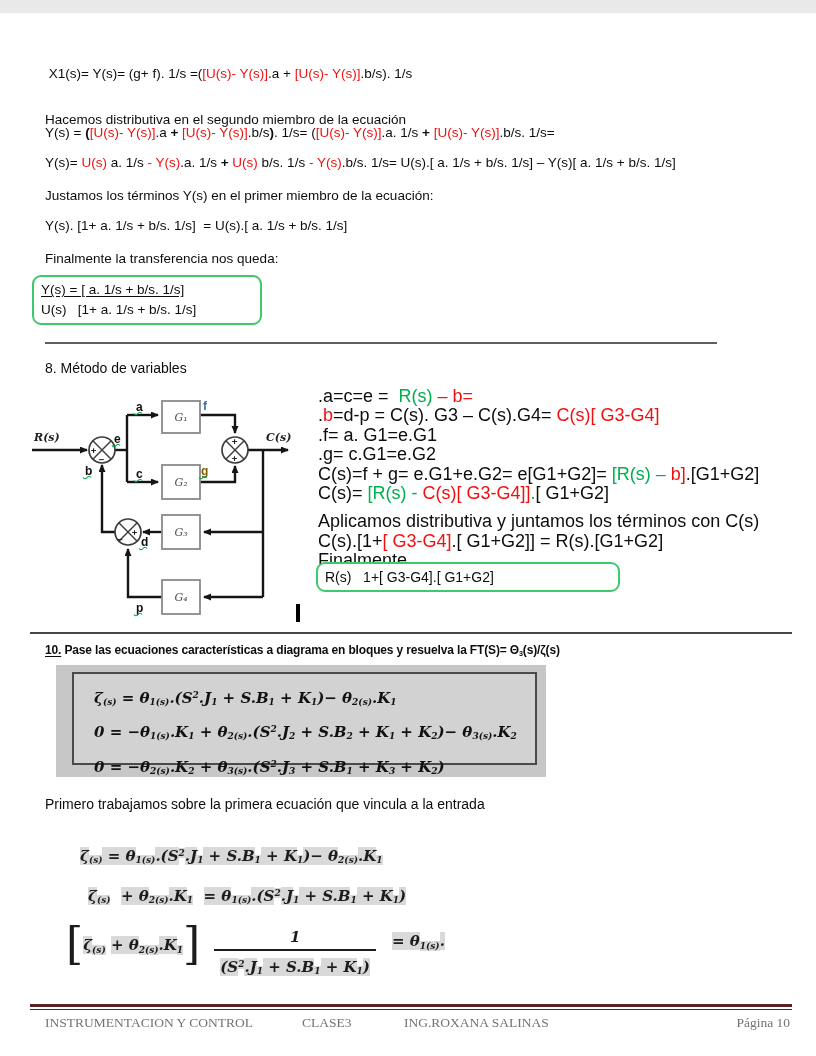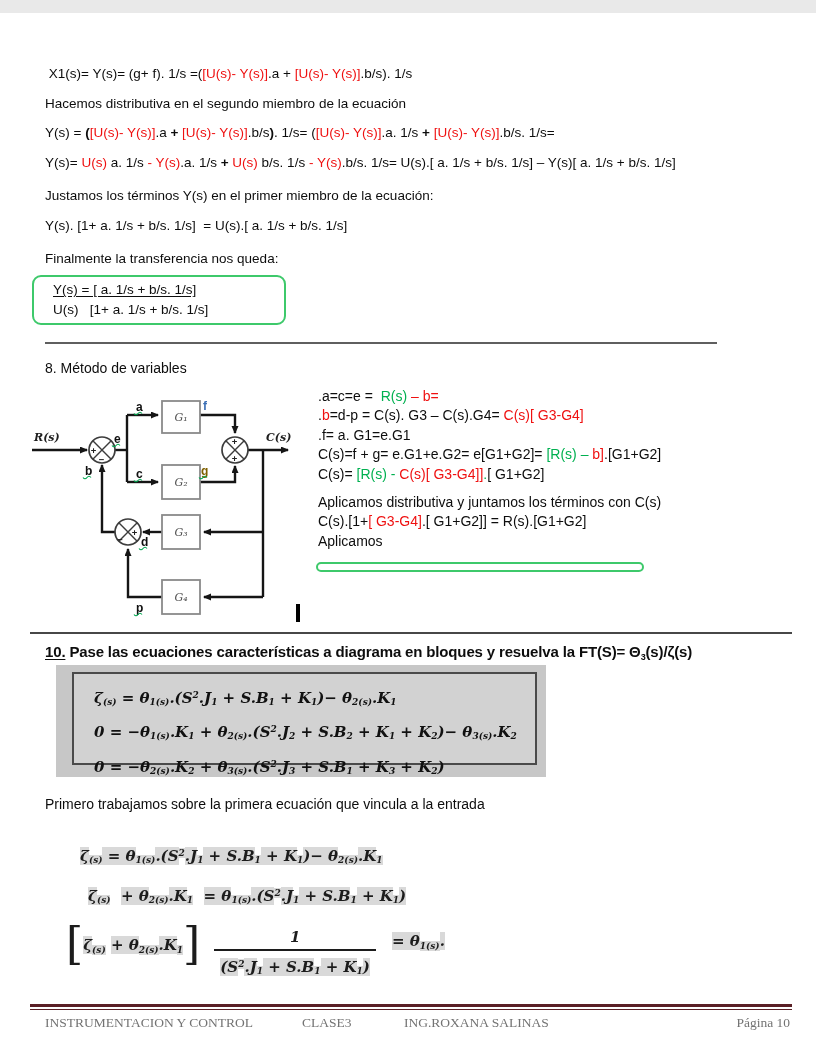--- a/index.html
+++ b/index.html
@@ -1,33 +1,33 @@
 <!DOCTYPE html>
 <html><head>
 <meta charset="utf-8">
 <style>
   html,body{margin:0;padding:0;background:#e9e9e9;}
   .page{position:relative;width:816px;height:1056px;background:#ffffff;margin:13px auto;
         font-family:"Liberation Sans",sans-serif;color:#0d0d0d;overflow:hidden;}
   
   .bl{position:absolute;left:45px;font-size:13.5px;line-height:17px;white-space:pre;}
   .rc{position:absolute;left:318px;top:374px;}
-  .rln{font-size:14px;line-height:19.4px;white-space:pre;}
+  .rln{font-size:18px;line-height:19.4px;white-space:pre;}
   .rsp{height:9px;}
   .h8{position:absolute;left:45px;top:347px;font-size:14px;white-space:pre;}
-  .h10{position:absolute;left:45px;top:630px;font-size:15px;font-weight:bold;
+  .h10{position:absolute;left:45px;top:630px;font-size:12px;font-weight:bold;
        letter-spacing:-0.15px;white-space:pre;text-align:center;}
   
   .r{color:#ef1111}.g{color:#00b050}.b{font-weight:700}
   .u{text-decoration:underline;text-underline-offset:2px;}
   .sub{font-size:0.6em;vertical-align:-0.32em;}
   .sup{font-size:0.6em;vertical-align:0.5em;}
   .hl{background:#d9d9d9;}
   
-  .gbox{position:absolute;border:2px solid #3ec96b;border-radius:9px;padding:3px 19px;background:#fff;}
+  .gbox{position:absolute;border:2px solid #3ec96b;border-radius:9px;padding:3px 7px;background:#fff;}
   .gln{font-size:13.5px;line-height:20px;white-space:pre;}
   .gln2{font-size:14px;line-height:20px;white-space:pre;}
   
   .div1{position:absolute;left:45px;top:329px;width:672px;border-top:2.5px solid #5f5f5f;}
   .div2{position:absolute;left:30px;top:619px;width:762px;border-top:2px solid #474747;}
   .cursor{position:absolute;left:296px;top:591px;width:4px;height:18px;background:#000;}
   .rule{position:absolute;left:30px;top:991px;width:762px;height:2px;
         border-top:3.5px solid #5a2026;border-bottom:1.8px solid #5a2026;}
   .ft{position:absolute;top:1002px;font-family:"Liberation Serif",serif;font-size:13.5px;color:#737373;white-space:pre;}
   
@@ -53,21 +53,21 @@
   .ltr{font-family:"Liberation Sans",sans-serif;font-weight:bold;font-size:12px;fill:#101010;}
   .lf{fill:#3b6fb5}.lg{fill:#7f6000}
   .sgn{font-family:"Liberation Sans",sans-serif;font-weight:bold;font-size:9.5px;fill:#222;text-anchor:middle;}
 </style>
 </head>
 <body>
 
 <div class="page">
 
   <div class="bl" style="top:52px"><span> X1(s)= Y(s)= (g+ f). 1/s =(</span><span class="r">[U(s)- Y(s)]</span><span>.a + </span><span class="r">[U(s)- Y(s)]</span><span>.b/s). 1/s</span></div>
-  <div class="bl" style="top:82px"><span>Hacemos distributiva en el segundo miembro de la ecuación</span></div>
+  <div class="bl" style="top:98px"><span>Hacemos distributiva en el segundo miembro de la ecuación</span></div>
   <div class="bl" style="top:111px"><span>Y(s) = </span><span class="b">(</span><span class="r">[U(s)- Y(s)]</span><span>.a </span><span class="b">+</span><span> </span><span class="r">[U(s)- Y(s)]</span><span>.b/s</span><span class="b">)</span><span>. 1/s= (</span><span class="r">[U(s)- Y(s)]</span><span>.a. 1/s </span><span class="b">+</span><span> </span><span class="r">[U(s)- Y(s)]</span><span>.b/s. 1/s=</span></div>
   <div class="bl" style="top:141px"><span>Y(s)= </span><span class="r">U(s)</span><span> a. 1/s </span><span class="r">- Y(s)</span><span>.a. 1/s </span><span class="b">+</span><span> </span><span class="r">U(s)</span><span> b/s. 1/s </span><span class="r">- Y(s)</span><span>.b/s. 1/s= U(s).[ a. 1/s + b/s. 1/s] – Y(s)[ a. 1/s + b/s. 1/s]</span></div>
   <div class="bl" style="top:174px"><span>Justamos los términos Y(s) en el primer miembro de la ecuación:</span></div>
   <div class="bl" style="top:204px"><span>Y(s). [1+ a. 1/s + b/s. 1/s]  = U(s).[ a. 1/s + b/s. 1/s]</span></div>
   <div class="bl" style="top:237px"><span>Finalmente la transferencia nos queda:</span></div>
 
   <div class="gbox" style="left:32px;top:262px;width:212px">
     <div class="gln"><span class="u">Y(s) = [ a. 1/s + b/s. 1/s]</span></div>
     <div class="gln"><span>U(s)&nbsp;&nbsp;&nbsp;[1+ a. 1/s + b/s. 1/s]</span></div>
   </div>
@@ -142,29 +142,31 @@
       <path d="M169,82.5 q2,2.6 4,0 t4,0"></path>
       <path d="M109,153.5 q2,2.6 4,0 t4,0"></path>
       <path d="M104,219.5 q2,2.6 4,0 t4,0"></path>
     </g>
   </svg>
 
   <div class="rc">
     <div class="rln"><span>.a=c=e = </span><span class="g"> R(s)</span><span class="r"> – b=</span></div>
     <div class="rln"><span>.</span><span class="r">b</span><span>=d-p = C(s). G3 – C(s).G4= </span><span class="r">C(s)[ G3-G4]</span></div>
     <div class="rln"><span>.f= a. G1=e.G1</span></div>
+    <div class="rln"><span>.g= c.G1=e.G2</span></div>
     <div class="rln"><span>C(s)=f + g= e.G1+e.G2= e[G1+G2]= </span><span class="g">[R(s) – </span><span class="r">b]</span><span>.[G1+G2]</span></div>
     <div class="rln"><span>C(s)= </span><span class="g">[R(s) - </span><span class="r">C(s)[ G3-G4]]</span><span class="g">.</span><span>[ G1+G2]</span></div>
     <div class="rsp"></div>
     <div class="rln"><span>Aplicamos distributiva y juntamos los términos con C(s)</span></div>
     <div class="rln"><span>C(s).[1+</span><span class="r">[ G3-G4]</span><span>.[ G1+G2]] = R(s).[G1+G2]</span></div>
-    <div class="rln"><span>Aplicamos</span></div>
+    <div class="rln"><span>Finalmente</span></div>
   </div>
 
   <div class="gbox" style="left:316px;top:549px;width:286px">
+    <div class="gln2"><span>R(s)&nbsp;&nbsp;&nbsp;1+[ G3-G4].[ G1+G2]</span></div>
   </div>
 
   <div class="cursor"></div>
   <div class="div2"></div>
 
   <div class="h10"><span class="u">10.</span><span> Pase las ecuaciones características a diagrama en bloques y resuelva la FT(S)= Θ</span><span class="sub">3</span><span>(s)/ζ(s)</span></div>
 
   <div class="sys-panel">
     <div class="sys-inner">
       <div class="sys-eq"><span>ζ</span><span class="sub">(s)</span><span> = θ</span><span class="sub">1(s)</span><span>.(S</span><span class="sup">2</span><span>.J</span><span class="sub">1</span><span> + S.B</span><span class="sub">1</span><span> + K</span><span class="sub">1</span><span>)− θ</span><span class="sub">2(s)</span><span>.K</span><span class="sub">1</span></div>

